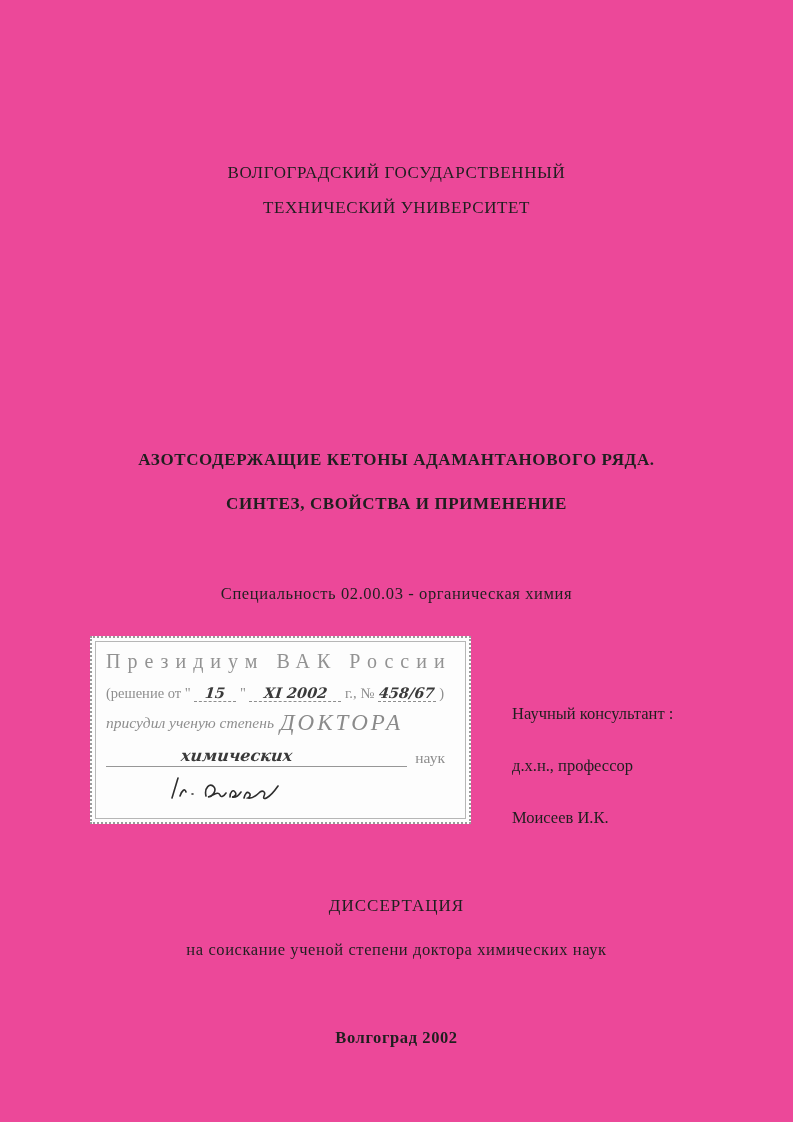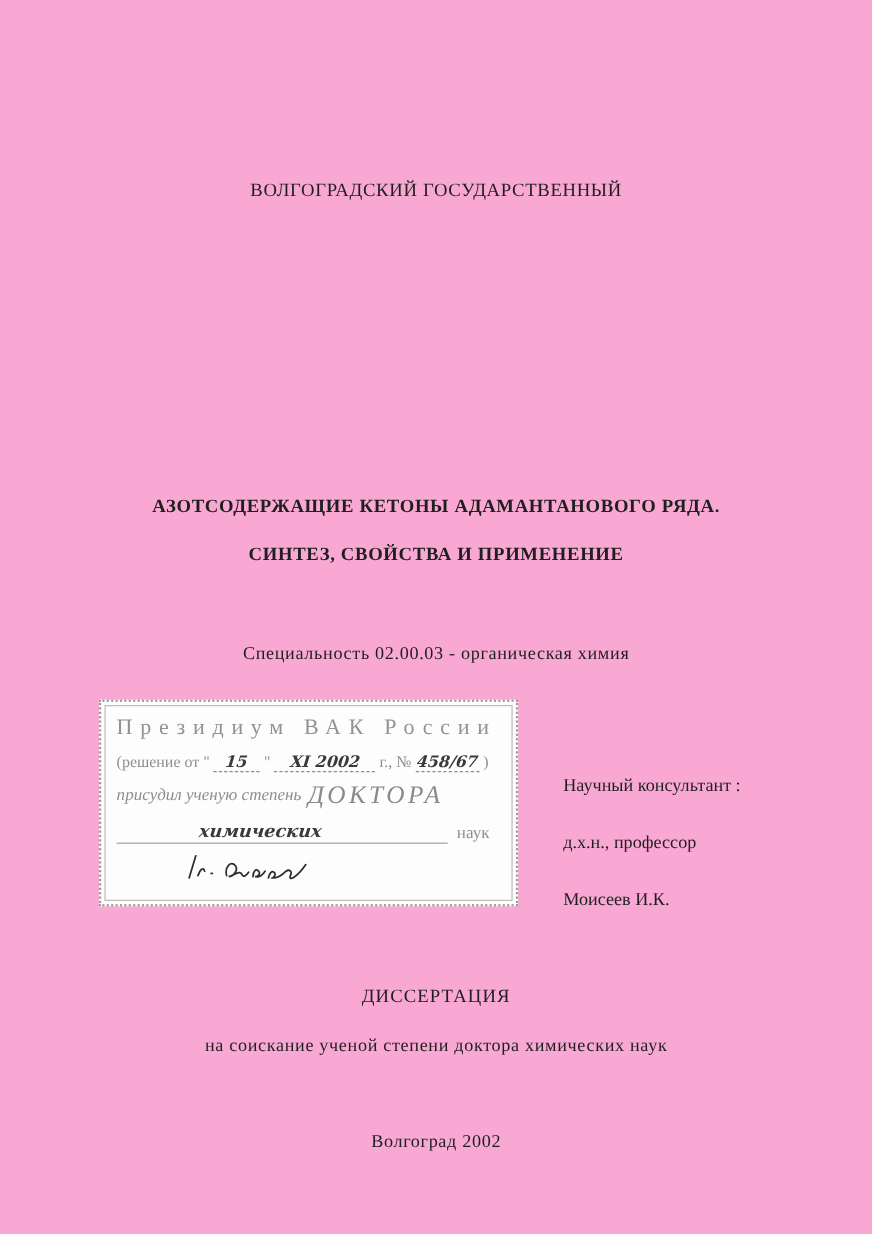--- a/index.html
+++ b/index.html
@@ -4,21 +4,21 @@
 <style>
   html, body {
     margin: 0;
     padding: 0;
     background: #ffffff;
   }
   .page {
     position: relative;
     width: 793px;
     height: 1122px;
-    background: #f9a8d4;
+    background: #ec4899;
     font-family: "Liberation Serif", serif;
     color: #1f1f1f;
     overflow: hidden;
   }
   .center-line {
     position: absolute;
     left: 0;
     width: 100%;
     text-align: center;
     font-size: 17px;
@@ -26,21 +26,21 @@
     white-space: nowrap;
   }
   .univ1 { top: 163px; }
   .univ2 { top: 198px; }
   .author { top: 362px; letter-spacing: 0.8px; }
   .title1 { top: 450px; font-weight: bold; }
   .title2 { top: 494px; font-weight: bold; }
   .specialty { top: 584px; font-size: 16.5px; }
   .doctype { top: 896px; letter-spacing: 1px; }
   .subtitle { top: 940px; font-size: 16.5px; }
-  .cityyear { top: 1028px; font-size: 16.5px; }
+  .cityyear { top: 1028px; font-size: 16.5px; font-weight: bold; }
 
   
   .consultant {
     position: absolute;
     left: 512px;
     top: 672px;
     font-size: 16.5px;
   }
   .consultant .c-line { margin-bottom: 29px; white-space: nowrap; margin-top: 32px; }
 
@@ -150,20 +150,21 @@
     left: 60px;
     bottom: 3px;
   }
 </style>
 </head>
 <body>
 
 <div class="page">
 
   <div class="center-line univ1">ВОЛГОГРАДСКИЙ ГОСУДАРСТВЕННЫЙ</div>
+  <div class="center-line univ2">ТЕХНИЧЕСКИЙ УНИВЕРСИТЕТ</div>
 
 
   <div class="center-line title1">АЗОТСОДЕРЖАЩИЕ КЕТОНЫ АДАМАНТАНОВОГО РЯДА.</div>
   <div class="center-line title2">СИНТЕЗ, СВОЙСТВА И ПРИМЕНЕНИЕ</div>
 
   <div class="center-line specialty">Специальность 02.00.03 - органическая химия</div>
 
   <div class="stamp">
     <div class="stamp-inner">
       <div class="stamp-header">Президиум ВАК России</div>

